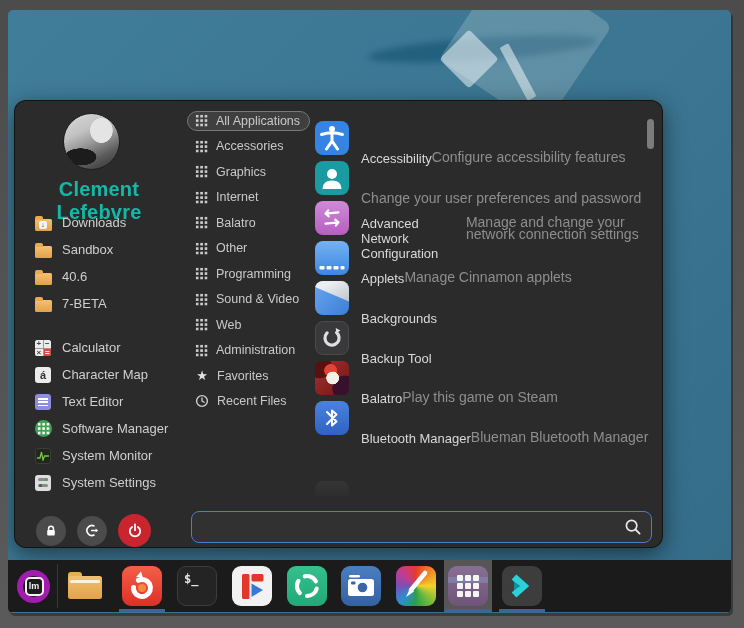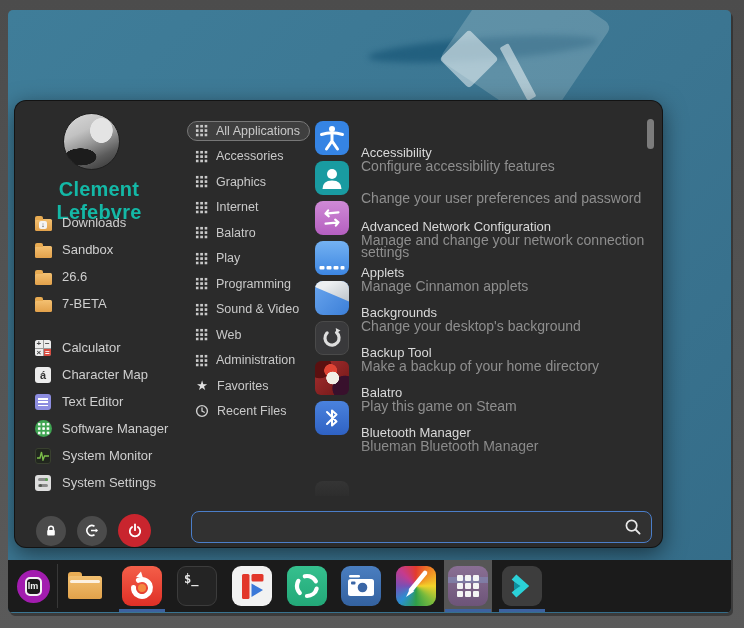--- a/index.html
+++ b/index.html
@@ -71,34 +71,34 @@
   .sysset i{display:block;width:10px;height:3.5px;border-radius:2px;background:#8b8b8b;position:relative;}
   .sysset i::after{content:"";position:absolute;top:.25px;width:3px;height:3px;border-radius:50%;background:#4f564d;}
   .sysset i:nth-child(1)::after{right:.5px;background:#58a04f;}
   .sysset i:nth-child(2)::after{left:.5px;}
   
   .session{position:absolute;left:21px;top:413px;display:flex;align-items:center;gap:11px;}
   .sbtn{width:30px;height:30px;border-radius:50%;background:#4b4b4b;display:flex;
     align-items:center;justify-content:center;cursor:pointer;}
   .sbtn.power{width:33px;height:33px;background:#c9252e;}
   
-  .cats{position:absolute;left:172px;top:17px;width:128px;}
+  .cats{position:absolute;left:172px;top:7px;width:128px;}
   .cat-row{height:25.5px;display:flex;align-items:center;color:#c9c9c9;font-size:12.5px;cursor:default;}
   .cat-inner{display:flex;align-items:center;gap:8px;padding:2px 9px 2px 7px;border:1px solid transparent;}
   .cat-row.selected .cat-inner{background:#3f3f3f;border:1px solid #787878;border-radius:13px;}
   .dots{width:13px;height:13px;flex:0 0 13px;
     background-image:radial-gradient(circle,#c9c9c9 1.25px,transparent 1.5px);
     background-size:4.4px 4.4px;background-position:0 0;}
   .star{width:14px;flex:0 0 14px;color:#e2e2e2;font-size:13px;line-height:13px;text-align:center;}
   
   .apps{position:absolute;left:300px;top:17px;width:336px;height:378px;overflow:hidden;}
   .app-row{height:40px;display:flex;align-items:center;gap:12px;cursor:default;}
   .aico{width:34px;height:34px;flex:0 0 34px;border-radius:8px;position:relative;overflow:hidden;
     display:flex;align-items:center;justify-content:center;}
-  .atxt{display:flex;flex-direction:column;justify-content:center;margin-top:40px;}
+  .atxt{display:flex;justify-content:center;margin-top:40px;}
   .aname{color:#d9d9d9;font-size:13px;line-height:15px;}
   .adesc{color:#8e8e8e;font-size:14px;line-height:12px;}
   .ico-access{background:#3584e4;}
   .ico-account{background:#199ba1;}
   .ico-actions{background:#d6d6d6;}
   .ico-anc{background:linear-gradient(#cf8ad6,#b55fc0);}
   .ico-applets{background:linear-gradient(#74b2f2,#3d86e2);}
   .ico-bg{background:linear-gradient(135deg,#6aa6ee,#3c7fd8);}
   .ico-bg .fold2{position:absolute;left:0;top:0;width:100%;height:100%;
     clip-path:polygon(0 0,100% 0,100% 60%,0 18%);
@@ -120,22 +120,22 @@
   .searchwrap{position:absolute;left:176px;top:410px;width:461px;height:32px;}
   .search{width:100%;height:100%;background:#313131;border:1.5px solid #4b7ec9;border-radius:8px;
     color:#e6e6e6;font-size:13px;padding:0 36px 0 12px;outline:none;}
   .mag{position:absolute;right:10px;top:7px;}
   
   .panel{position:absolute;left:0;top:550px;width:723px;height:52px;background:#1b1b1b;}
   .pi{position:absolute;top:6px;width:40px;height:40px;border-radius:9px;cursor:pointer;}
   .sep{position:absolute;left:49px;top:4px;width:1px;height:44px;background:#383838;}
   .mintbtn{position:absolute;left:6px;top:7px;width:38px;height:38px;border-radius:50%;
     display:flex;align-items:center;justify-content:center;cursor:pointer;}
-  .mintring{width:33px;height:33px;border:8px solid #a21caf;border-radius:50%;
-    display:flex;align-items:center;justify-content:flex-start;}
+  .mintring{width:33px;height:33px;border:6px solid #a21caf;border-radius:50%;
+    display:flex;align-items:center;justify-content:flex-end;}
   .mintsq{width:19px;height:19px;border:2px solid #f2f2f2;border-radius:5px;
     display:flex;align-items:center;justify-content:center;color:#f2f2f2;
     font-size:9px;font-weight:700;letter-spacing:0;}
   .folder-big{position:absolute;left:60px;top:12px;width:34px;height:27px;cursor:pointer;}
   .fb-body{position:absolute;left:0;top:4px;width:34px;height:23px;border-radius:2.5px;
     background:linear-gradient(#f2c071,#e2a24a);}
   .fb-tab{position:absolute;left:0;top:0;width:14px;height:6px;border-radius:3px 3px 0 0;background:#e9ad55;}
   .fb-line{position:absolute;left:2px;top:8px;width:30px;height:3px;border-radius:1.5px;background:rgba(255,255,255,.8);}
   .ico-ff{background:linear-gradient(#f45f49,#df2f26);}
   .ico-term{background:#242424;border:1px solid #3c3c3c;color:#e8e8e8;
@@ -181,21 +181,21 @@
       <div class="side-row">
         <span class="sico">
             <span class="fold"></span>
           </span>
         <span>Sandbox</span>
       </div>
       <div class="side-row">
         <span class="sico">
             <span class="fold"></span>
           </span>
-        <span>26.6</span>
+        <span>40.6</span>
       </div>
       <div class="side-row">
         <span class="sico">
             <span class="fold"></span>
           </span>
         <span>7-BETA</span>
       </div>
     </div>
 
     <div class="side-list tools">
@@ -308,21 +308,21 @@
       </div>
       <div class="cat-row">
         <span class="cat-inner">
             <span class="dots"></span>
             <span>Balatro</span>
           </span>
       </div>
       <div class="cat-row">
         <span class="cat-inner">
             <span class="dots"></span>
-            <span>Play</span>
+            <span>Other</span>
           </span>
       </div>
       <div class="cat-row">
         <span class="cat-inner">
             <span class="dots"></span>
             <span>Programming</span>
           </span>
       </div>
       <div class="cat-row">
         <span class="cat-inner">
@@ -415,33 +415,31 @@
             <span class="aname">Applets</span>
         <span class="adesc">Manage Cinnamon applets</span>
           </span>
       </div>
       <div class="app-row">
         <span class="aico ico-bg">
             <span class="fold2"></span>
           </span>
         <span class="atxt">
             <span class="aname">Backgrounds</span>
-        <span class="adesc">Change your desktop's background</span>
           </span>
       </div>
       <div class="app-row">
         <span class="aico ico-backup">
           <svg width="34" height="34" viewBox="0 0 34 34">
             <circle cx="17" cy="17" r="7.5" fill="none" stroke="#dedede" stroke-width="3.4" stroke-dasharray="36 11" stroke-linecap="round" transform="rotate(-50 17 17)"></circle>
             <path d="M21 6.5 L26 9 L21.5 12 Z" fill="#dedede"></path>
           </svg>
         </span>
         <span class="atxt">
             <span class="aname">Backup Tool</span>
-        <span class="adesc">Make a backup of your home directory</span>
           </span>
       </div>
       <div class="app-row">
         <span class="aico ico-balatro"></span>
         <span class="atxt">
             <span class="aname">Balatro</span>
         <span class="adesc">Play this game on Steam</span>
           </span>
       </div>
       <div class="app-row">

